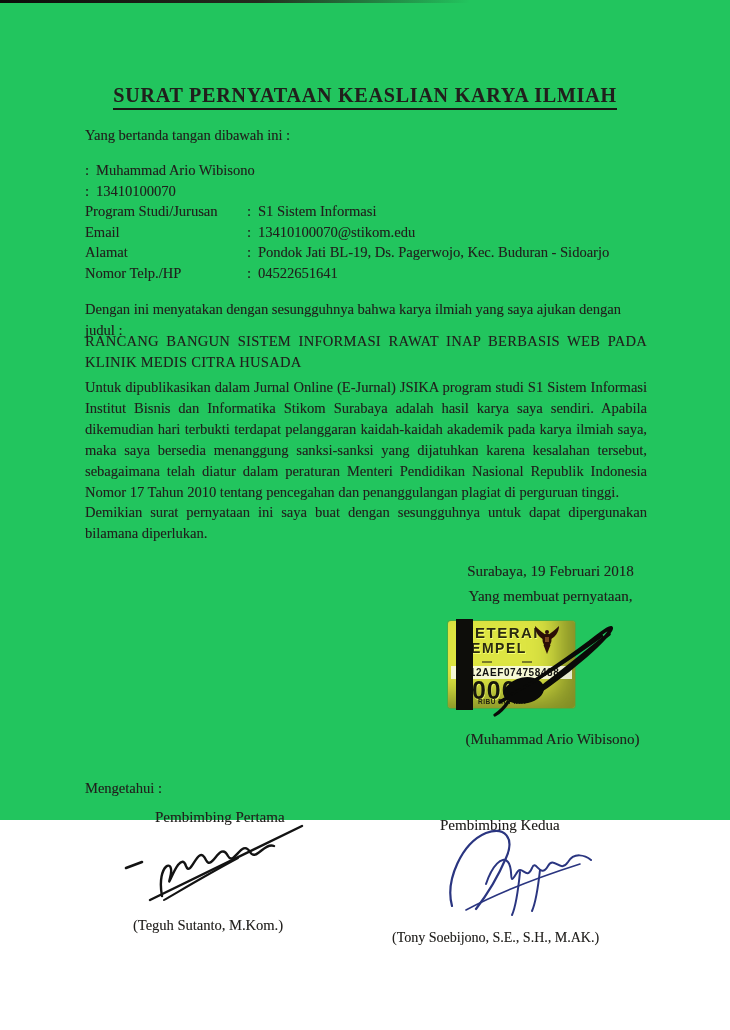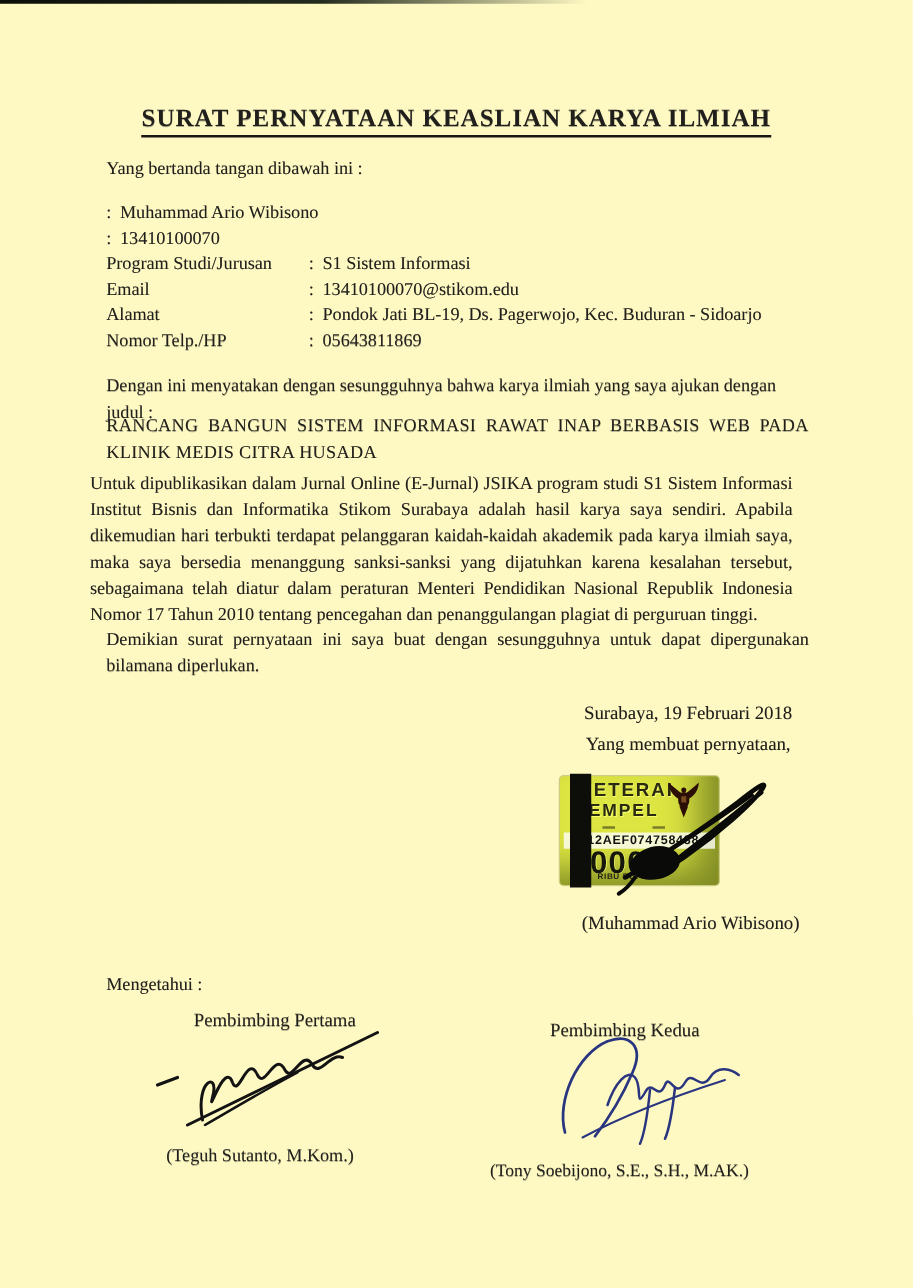--- a/index.html
+++ b/index.html
@@ -1,18 +1,18 @@
 <!DOCTYPE html>
 <html><head>
 <meta charset="utf-8">
 <style>
   html,body{margin:0;padding:0;}
   body{width:730px;height:1030px;background:#ffffff;overflow:hidden;}
   .page{
-    position:relative;width:730px;height:1030px;background:#fef9c3;
+    position:relative;width:730px;height:820px;background:#22c55e;
     font-family:"Liberation Serif", serif;color:#211f1c;
     text-shadow:0.2px 0.2px 0.3px rgba(30,30,30,0.35);
   }
   .scan-edge-top{
     position:absolute;top:0;left:0;width:470px;height:3px;
     background:linear-gradient(to right,#0b0e09 0%,#242c1e 55%,rgba(36,44,30,0) 100%);
   }
   .title-wrap{position:absolute;top:84px;left:0;width:730px;text-align:center;}
   .title{
     display:inline-block;font-size:20px;font-weight:700;letter-spacing:0.8px;
@@ -20,21 +20,21 @@
   }
   .salutation{position:absolute;top:112px;left:85px;font-size:14.5px;}
   .fields{position:absolute;top:160px;left:85px;width:562px;}
   .field-row{display:flex;height:20.6px;line-height:20.6px;font-size:14.5px;}
   .flabel{width:162px;flex:none;}
   .fcolon{width:11px;flex:none;}
   .fvalue{white-space:nowrap;}
   .u{text-underline-offset:2px;}
   .p-intro{position:absolute;top:284px;left:85px;width:562px;font-size:14.5px;line-height:21px;}
   .p-thesis{position:absolute;top:316px;left:85px;width:562px;font-size:14.5px;line-height:21px;text-align:justify;letter-spacing:0.3px;}
-  .p-body{position:absolute;top:362px;left:72px;width:562px;font-size:14.5px;line-height:21px;text-align:justify;}
+  .p-body{position:absolute;top:362px;left:85px;width:562px;font-size:14.5px;line-height:21px;text-align:justify;}
   .p-closing{position:absolute;top:487px;left:85px;width:562px;font-size:14.5px;line-height:21px;text-align:justify;}
   .signoff{position:absolute;top:563px;left:443px;width:215px;text-align:center;font-size:15px;}
   .signoff .place-date{display:block;}
   .signoff .caption{display:block;margin-top:8px;}
   
   .stamp{
     position:absolute;left:448px;top:621px;width:127px;height:87px;
     background:#dde542;border-radius:3px;
     box-shadow:0 0 0 1px rgba(130,140,35,0.4), inset -22px -18px 28px -6px rgba(35,52,8,0.5);
     font-family:"Liberation Sans", sans-serif;
@@ -95,21 +95,21 @@
       <span class="fvalue u">13410100070@stikom.edu</span>
     </div>
     <div class="field-row">
       <span class="flabel">Alamat</span>
       <span class="fcolon">:</span>
       <span class="fvalue">Pondok Jati BL-19, Ds. Pagerwojo, Kec. Buduran - Sidoarjo</span>
     </div>
     <div class="field-row">
       <span class="flabel">Nomor Telp./HP</span>
       <span class="fcolon">:</span>
-      <span class="fvalue">05643811869</span>
+      <span class="fvalue">04522651641</span>
     </div>
   </div>
 
   <p class="p-intro">Dengan ini menyatakan dengan sesungguhnya bahwa karya ilmiah yang saya ajukan dengan judul :</p>
 
   <p class="p-thesis">RANCANG BANGUN SISTEM INFORMASI RAWAT INAP BERBASIS WEB PADA KLINIK MEDIS CITRA HUSADA</p>
 
   <p class="p-body">Untuk dipublikasikan dalam Jurnal Online (E-Jurnal) JSIKA program studi S1 Sistem Informasi Institut Bisnis dan Informatika Stikom Surabaya adalah hasil karya saya sendiri.  Apabila dikemudian hari terbukti terdapat pelanggaran kaidah-kaidah akademik pada karya ilmiah saya, maka saya bersedia menanggung sanksi-sanksi yang dijatuhkan karena kesalahan tersebut, sebagaimana telah diatur dalam peraturan Menteri Pendidikan Nasional Republik Indonesia Nomor 17 Tahun 2010 tentang pencegahan dan penanggulangan plagiat di perguruan tinggi.</p>
 
   <p class="p-closing">Demikian surat pernyataan ini saya buat dengan sesungguhnya untuk dapat dipergunakan bilamana diperlukan.</p>

